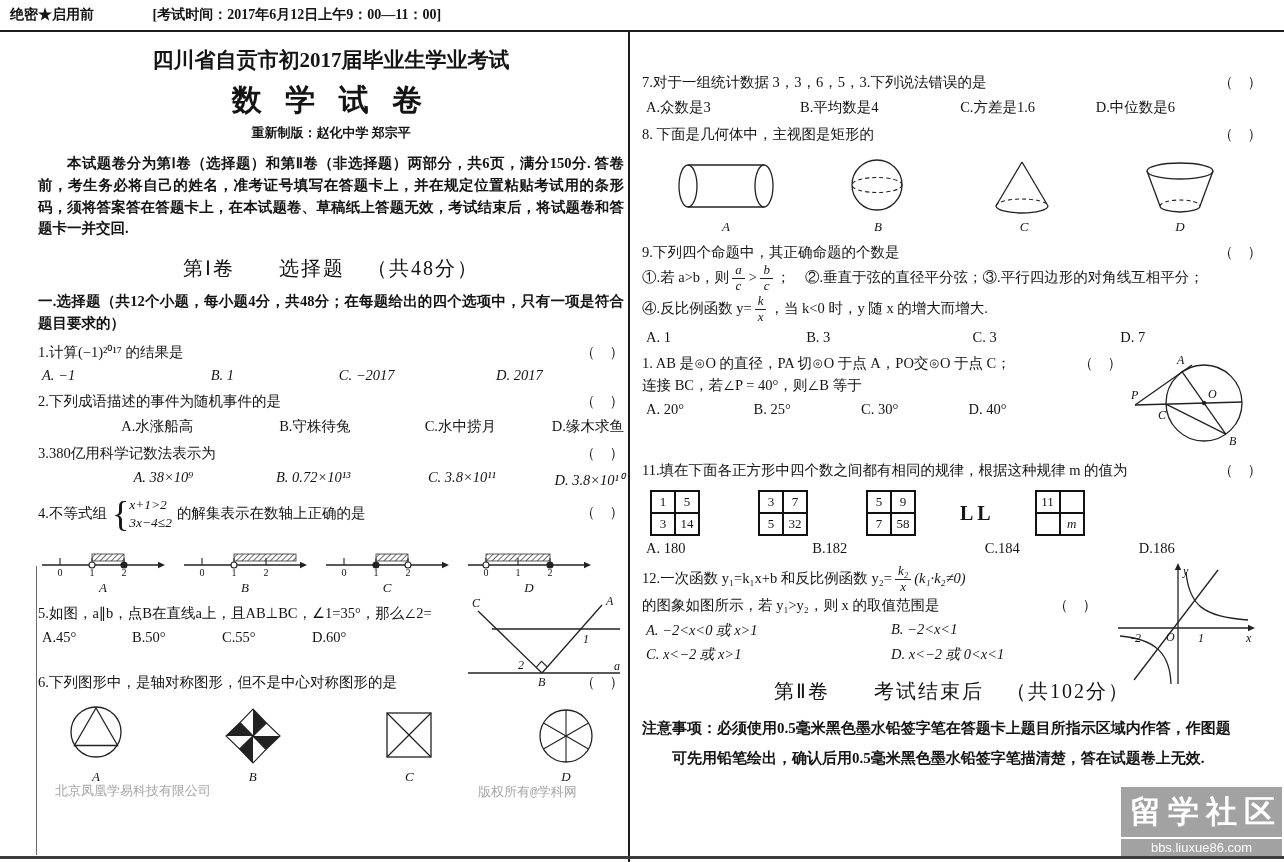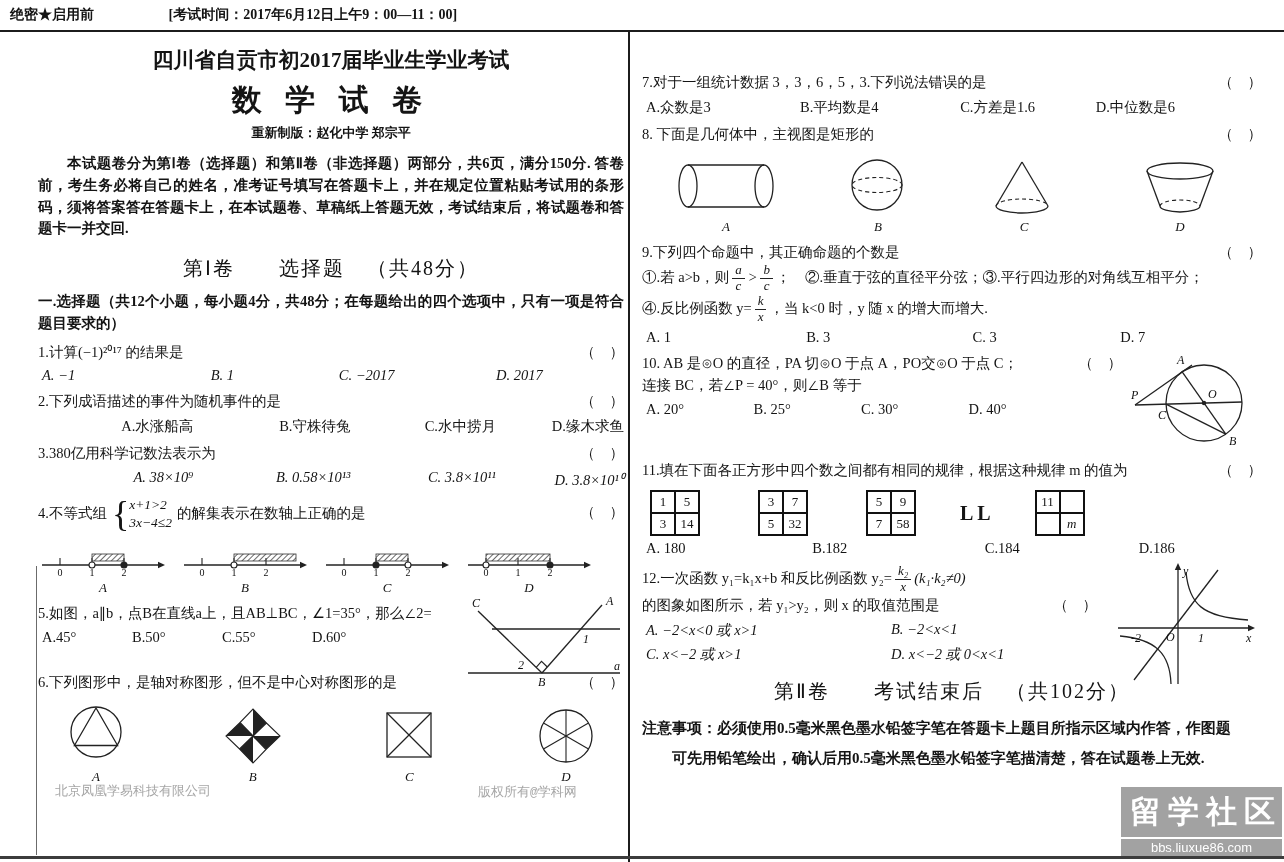--- a/index.html
+++ b/index.html
@@ -3,21 +3,21 @@
 <meta charset="utf-8">
 <style>
   *{box-sizing:border-box;}
   body{margin:0;background:#d9d9d9;}
   .page{position:relative;width:1284px;height:862px;background:#fff;overflow:hidden;
         font-family:"Liberation Serif",serif;color:#141414;}
   .b{font-weight:bold;}
   .it{font-style:italic;}
 
   .topbar{position:absolute;top:6px;left:10px;font-size:14px;font-weight:bold;white-space:nowrap;}
-  .topbar .time{margin-left:28px;padding-left:43px;}
+  .topbar .time{margin-left:12px;padding-left:43px;}
   .hrule{position:absolute;top:30px;left:0;width:100%;height:2px;background:#1c1c1c;}
   .vrule{position:absolute;top:30px;left:628px;width:2px;height:832px;background:#1c1c1c;}
   .edge-l{position:absolute;left:36px;top:566px;width:1px;height:289px;background:#6b6b6b;}
   .edge-b{position:absolute;left:0;bottom:3px;width:100%;height:3px;background:#3c3c3c;}
 
   .col{position:absolute;top:32px;}
   .col.left{left:38px;width:586px;}
   .col.right{left:642px;width:620px;}
 
   .t1{font-size:21px;font-weight:bold;text-align:center;margin:14px 0 0;}
@@ -144,21 +144,21 @@
       </div>
     </div>
 
     <div class="q">
       <div class="stem">
         <span class="stem-text">3.380亿用科学记数法表示为</span>
         <span class="br">（　）</span>
       </div>
       <div class="opts g2 it">
         <span>A. 38×10⁹</span>
-        <span>B. 0.58×10¹³</span>
+        <span>B. 0.72×10¹³</span>
         <span>C. 3.8×10¹¹</span>
         <span>D. 3.8×10¹⁰</span>
       </div>
     </div>
 
     <div class="q">
       <div class="stem">
         <span class="stem-text">
           <span>4.不等式组</span><span class="sys">
               <span class="brace">{</span>
@@ -426,21 +426,21 @@
         <line class="sline" x1="52.2" y1="22.9" x2="95.8" y2="85.1"></line>
         <line class="sline" x1="36" y1="55.1" x2="95.8" y2="85.1"></line>
         <text class="fl" x="47" y="15">A</text>
         <text class="fl" x="1" y="50">P</text>
         <text class="fl" x="28" y="70">C</text>
         <text class="fl" x="78" y="49">O</text>
         <text class="fl" x="99" y="96">B</text>
       </svg>
       <div class="stem blk q10pad">
         <span class="br">（　）</span>
-        <span>10. AB 是⊙O 的直径，PA 切⊙O 于点 A，PO交⊙O 于点 C；</span>
+        <span>1. AB 是⊙O 的直径，PA 切⊙O 于点 A，PO交⊙O 于点 C；</span>
       </div>
       <div class="stem blk q10pad">
         <span>连接 BC，若∠P = 40°，则∠B 等于</span>
       </div>
       <div class="opts q10o">
         <span>A. 20°</span>
         <span>B. 25°</span>
         <span>C. 30°</span>
         <span>D. 40°</span>
       </div>

